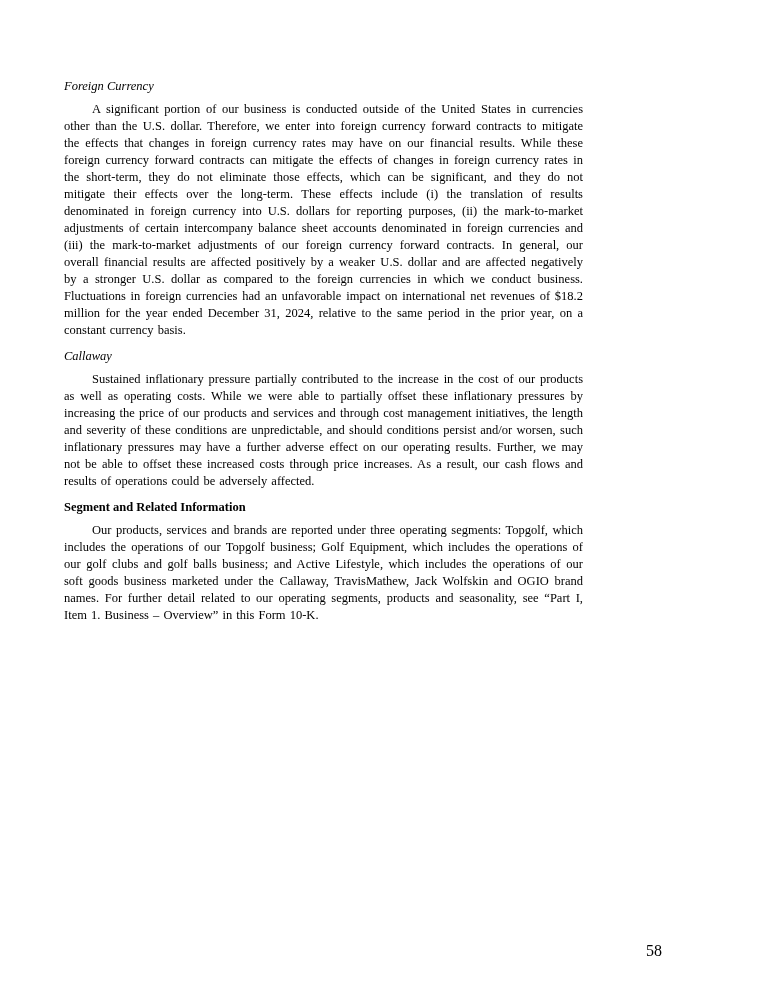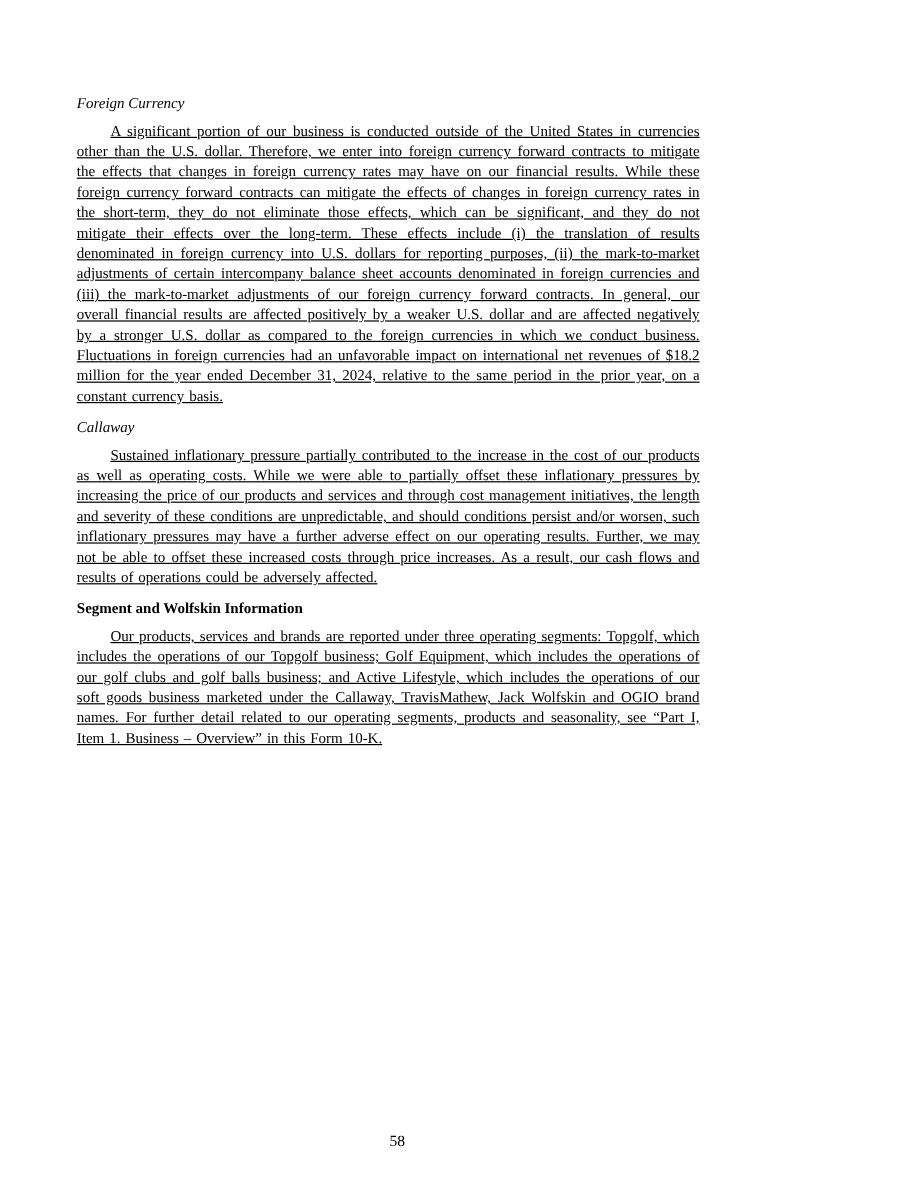--- a/index.html
+++ b/index.html
@@ -33,47 +33,46 @@
     font-style: italic;
   }
   .heading.bold {
     font-weight: bold;
   }
   .para {
     margin: 0 16px 0 0;
     text-align: justify;
     text-indent: 28px;
     word-spacing: 1px;
-    text-decoration: underline;
   }
   .page-number {
     position: absolute;
     top: 942px;
     left: 0;
     right: 0;
-    text-align: center;
-    font-size: 13px;
+    text-align: right;
+    font-size: 16px;
     line-height: 17px;
   }
 </style>
 </head>
 <body>
 
 <div class="page">
 
   <section>
     <h3 class="heading italic first">Foreign Currency</h3>
     <p class="para">A significant portion of our business is conducted outside of the United States in currencies other than the U.S. dollar. Therefore, we enter into foreign currency forward contracts to mitigate the effects that changes in foreign currency rates may have on our financial results. While these foreign currency forward contracts can mitigate the effects of changes in foreign currency rates in the short-term, they do not eliminate those effects, which can be significant, and they do not mitigate their effects over the long-term. These effects include (i) the translation of results denominated in foreign currency into U.S. dollars for reporting purposes, (ii) the mark-to-market adjustments of certain intercompany balance sheet accounts denominated in foreign currencies and (iii) the mark-to-market adjustments of our foreign currency forward contracts. In general, our overall financial results are affected positively by a weaker U.S. dollar and are affected negatively by a stronger U.S. dollar as compared to the foreign currencies in which we conduct business. Fluctuations in foreign currencies had an unfavorable impact on international net revenues of $18.2 million for the year ended December 31, 2024, relative to the same period in the prior year, on a constant currency basis.</p>
   </section>
 
   <section>
     <h3 class="heading italic">Callaway</h3>
     <p class="para">Sustained inflationary pressure partially contributed to the increase in the cost of our products as well as operating costs. While we were able to partially offset these inflationary pressures by increasing the price of our products and services and through cost management initiatives, the length and severity of these conditions are unpredictable, and should conditions persist and/or worsen, such inflationary pressures may have a further adverse effect on our operating results. Further, we may not be able to offset these increased costs through price increases. As a result, our cash flows and results of operations could be adversely affected.</p>
   </section>
 
   <section>
-    <h3 class="heading bold">Segment and Wolfskin Information</h3>
+    <h3 class="heading bold">Segment and Related Information</h3>
     <p class="para">Our products, services and brands are reported under three operating segments: Topgolf, which includes the operations of our Topgolf business; Golf Equipment, which includes the operations of our golf clubs and golf balls business; and Active Lifestyle, which includes the operations of our soft goods business marketed under the Callaway, TravisMathew, Jack Wolfskin and OGIO brand names. For further detail related to our operating segments, products and seasonality, see “Part I, Item 1. Business – Overview” in this Form 10-K.</p>
   </section>
 
   <div class="page-number">58</div>
 
 </div>
 
 </body></html>

